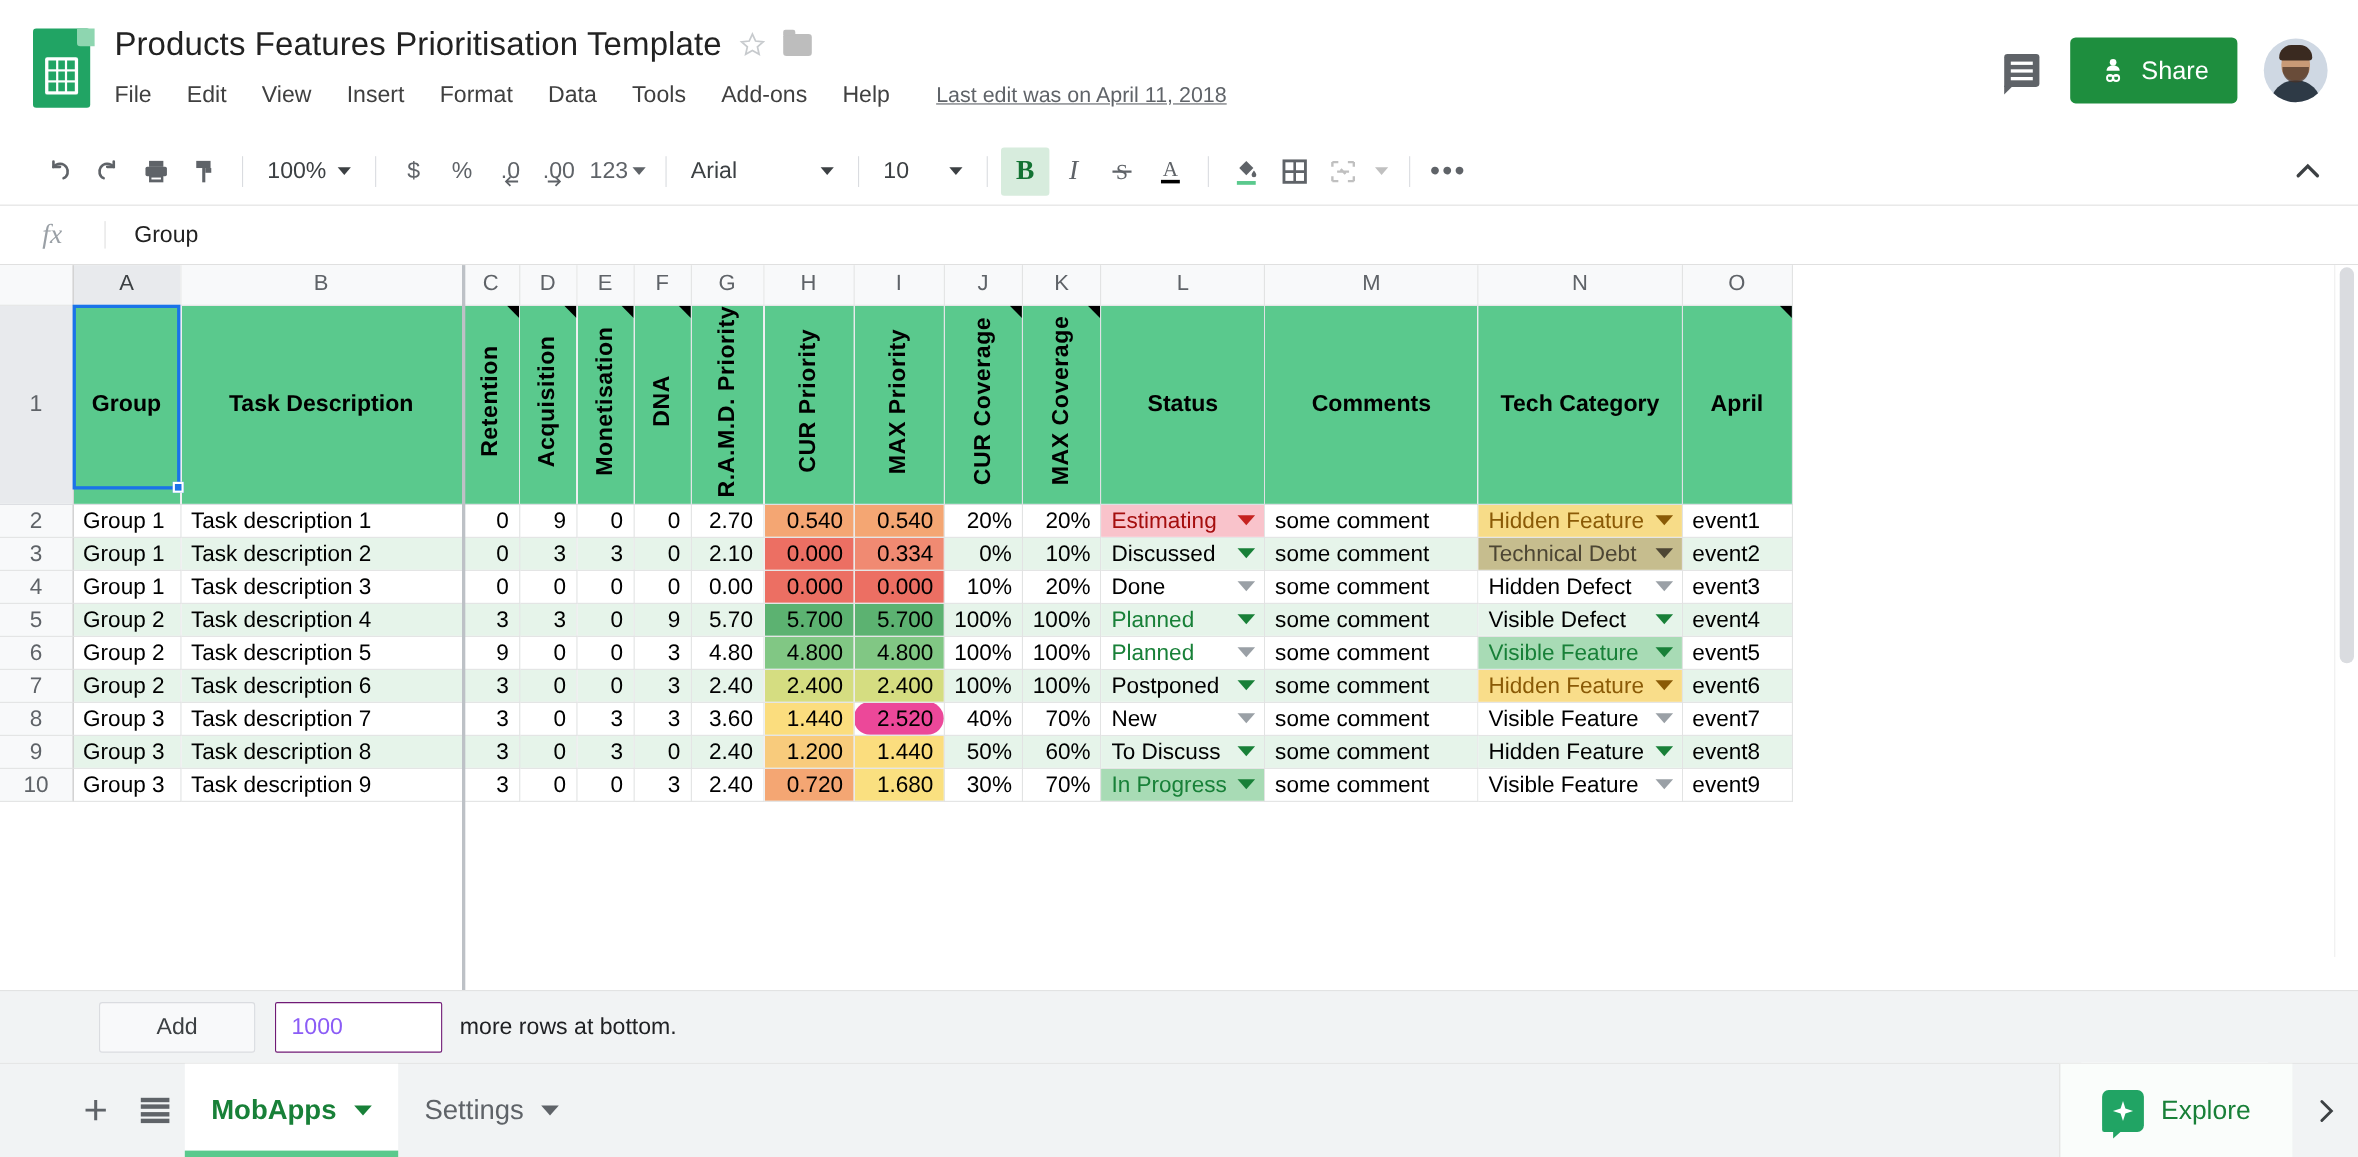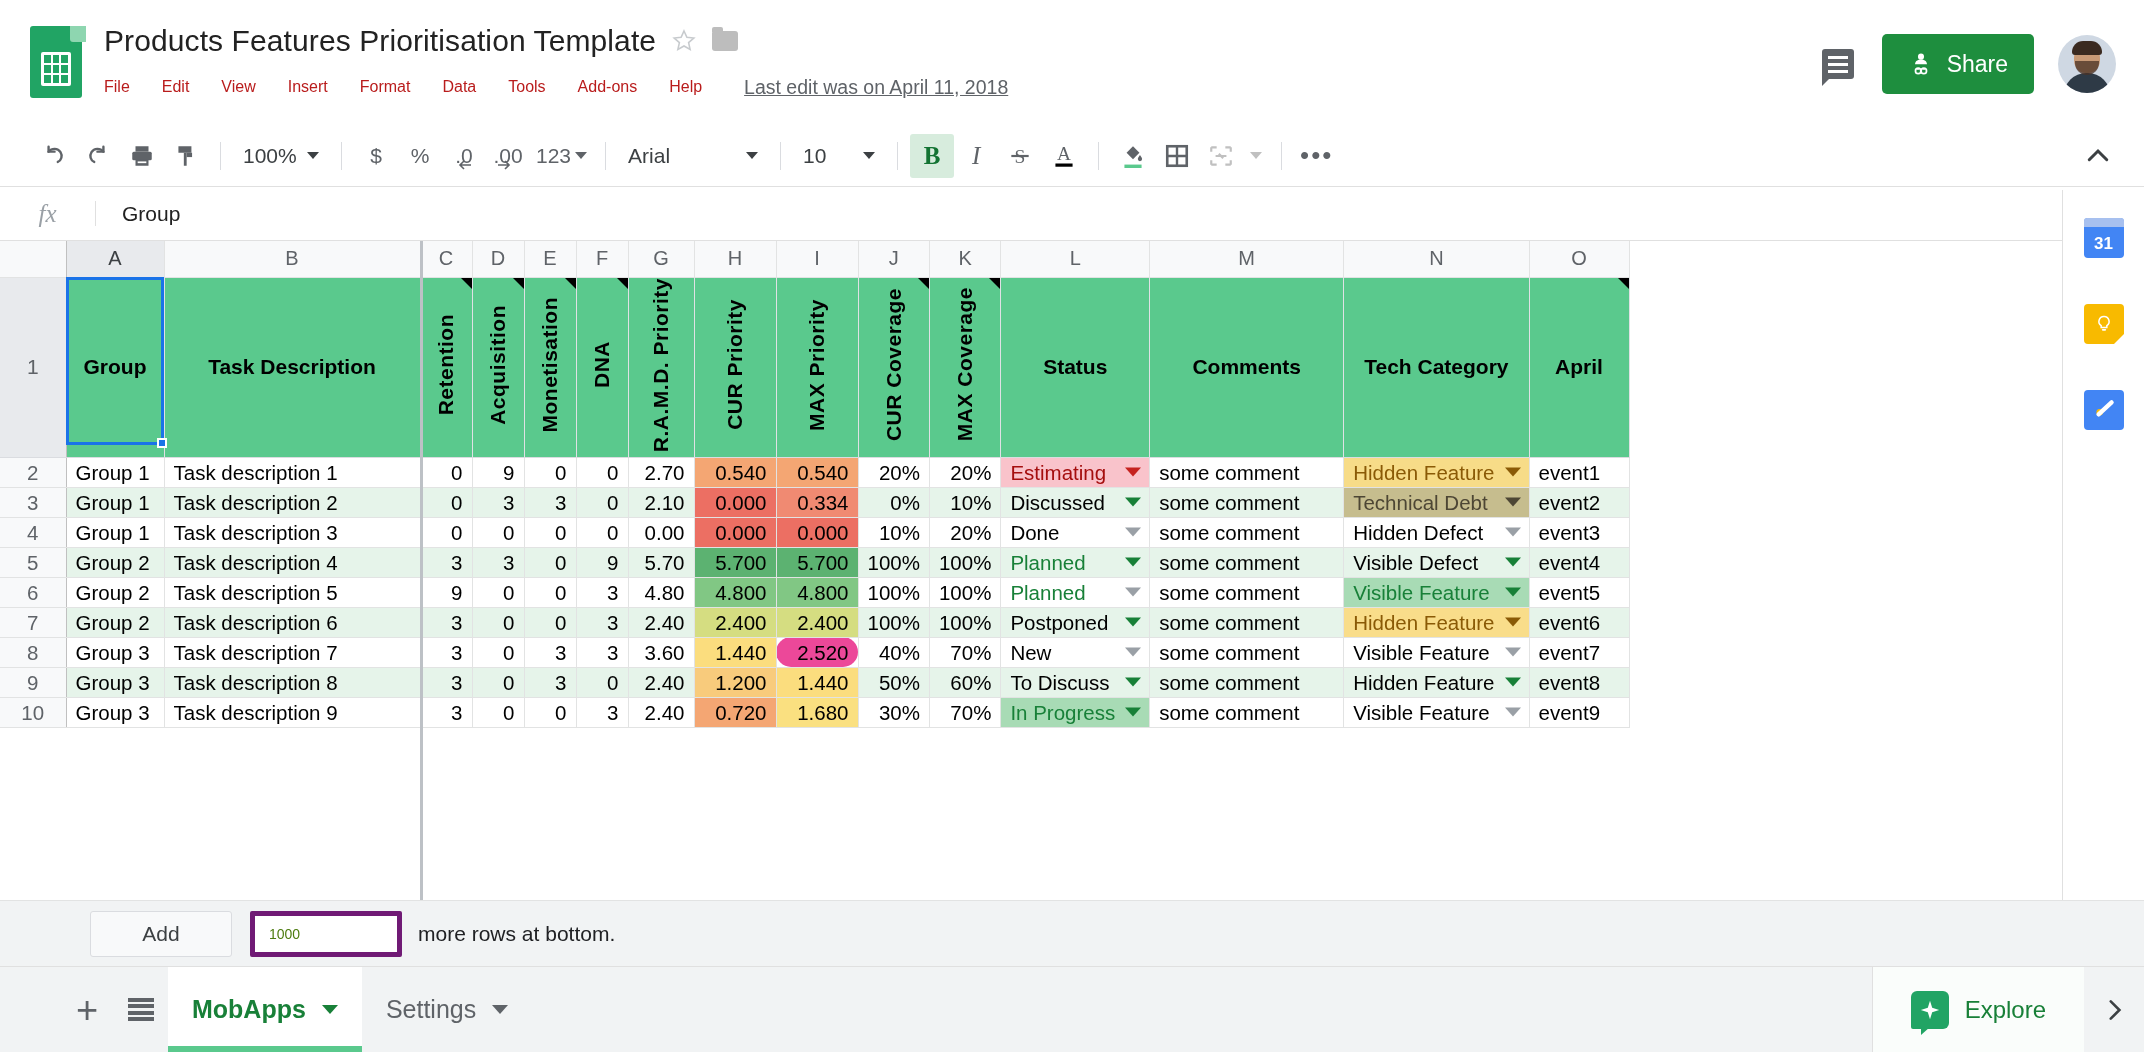--- a/index.html
+++ b/index.html
@@ -31,21 +31,21 @@
 
   .titlewrap{ flex:1 1 auto; padding-top:6px; min-width:0;}
   .titlerow{ display:flex; align-items:center; gap:16px; height:46px;}
   .doctitle{ font-size:30px; font-weight:400; color:#222; letter-spacing:0.1px; white-space:nowrap;}
   .star-icon{ width:24px; height:24px; position:relative; opacity:.55; cursor:pointer;}
   .folder-icon{ width:26px; height:20px; background:#bdbdbd; border-radius:2px 3px 3px 3px; position:relative; cursor:pointer;}
   .folder-icon:before{ content:""; position:absolute; left:0; top:-4px; width:11px; height:5px; background:#bdbdbd; border-radius:2px 2px 0 0;}
 
   .menurow{ display:flex; align-items:center; gap:0; height:40px; margin-top:3px;}
   .menu-item{
-    font-size:16px; color:#b91c1c; padding:4px 16px; border-radius:3px; cursor:pointer; white-space:nowrap;
+    font-size:21px; color:#404040; padding:4px 16px; border-radius:3px; cursor:pointer; white-space:nowrap;
   }
   .menu-item:first-child{ padding-left:0; margin-left:0;}
   .lastedit{
     font-size:19.5px; color:#5f6368; margin-left:26px; text-decoration:underline; cursor:pointer; white-space:nowrap;
   }
 
   .topright{ display:flex; align-items:center; gap:0; padding:22px 28px 0 0; flex:0 0 auto;}
   .comment-icon{ width:32px; height:30px; margin-right:28px; cursor:pointer; position:relative;}
   .comment-icon .bub{ position:absolute; inset:0; background:#5f6368; border-radius:3px 3px 3px 0;}
   .comment-icon .tail{ position:absolute; left:0; bottom:-7px; width:0;height:0;
@@ -144,22 +144,22 @@
   
   .addrows{
     height:66px; background:#f1f3f4; display:flex; align-items:center; gap:0;
     padding-left:90px; border-top:1px solid #e2e3e3; flex:0 0 auto; position:relative; z-index:4;
   }
   .add-btn{
     width:142px;height:46px; background:#f8f9fa; border:1px solid #dadce0; border-radius:3px;
     font-size:21px; color:#3c4043; cursor:pointer; font-family:inherit;
   }
   .rows-input{
-    width:152px;height:46px; margin-left:18px; background:#fff; border:5px solid #701a75; border-radius:2px;
-    font-size:14px; color:#4d7c0f; padding:0 14px; font-family:inherit;
+    width:152px;height:46px; margin-left:18px; background:#fff; border:1px solid #701a75; border-radius:2px;
+    font-size:21px; color:#8b5cf6; padding:0 14px; font-family:inherit;
   }
   .addrows .tail{ margin-left:16px; font-size:21px; color:#202124;}
 
   
   .tabsbar{
     height:86px; background:#f1f3f4; border-top:1px solid #e0e0e0; display:flex; align-items:stretch;
     flex:0 0 auto; position:relative;
   }
   .tb-icon{ width:54px; display:flex; align-items:center; justify-content:center; cursor:pointer; color:#5f6368;}
   .tb-icon.plus{ margin-left:60px; font-size:38px; line-height:1;}
@@ -955,36 +955,19 @@
       </span>
       <span>Explore</span>
     </div>
     <div class="chev-right">
       <svg width="26" height="30" viewBox="0 0 24 24">
           <path d="M9 4l8 8-8 8" fill="none" stroke="#3c4043" stroke-width="2.4" stroke-linecap="round"></path>
         </svg>
     </div>
   </div>
 
-  <div class="rail" style="position:absolute; right:0; top:190px; bottom:86px; background:#fff;">
-    <div class="ic cal-ic">
-      <span>31</span>
-    </div>
-    <div class="ic keep-ic">
-      <svg width="20" height="20" viewBox="0 0 24 24">
-          <path d="M12 3a6 6 0 0 0-3.4 11v2.2h6.8V14A6 6 0 0 0 12 3z" fill="none" stroke="#fff" stroke-width="1.8"></path>
-          <rect x="9.4" y="18" width="5.2" height="2" rx="1" fill="#fff"></rect>
-        </svg>
-    </div>
-    <div class="ic tasks-ic">
-      <svg width="26" height="26" viewBox="0 0 24 24">
-          <circle cx="8" cy="14" r="3" fill="#fbbc04"></circle>
-          <path d="M7 16L19 5" stroke="#fff" stroke-width="4" stroke-linecap="round"></path>
-        </svg>
-    </div>
-  </div>
 
   <div class="hscrollrow" style="bottom:86px; left:auto; right:82px; width:170px;">
     <div class="hsq">◀</div>
     <div class="hsq">▶</div>
   </div>
 
 </div>
 
 </body></html>

